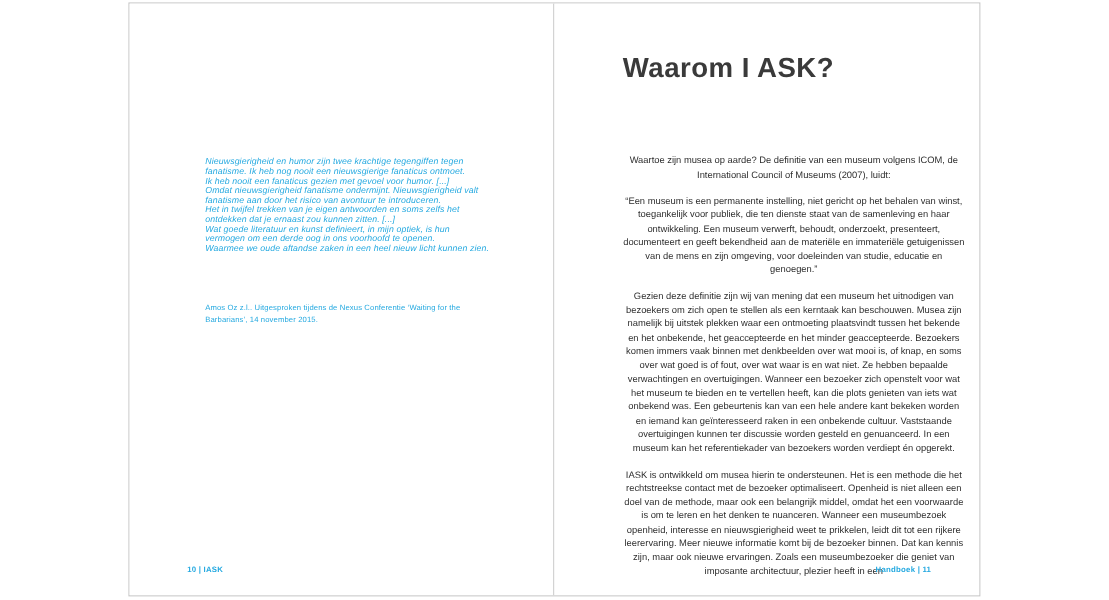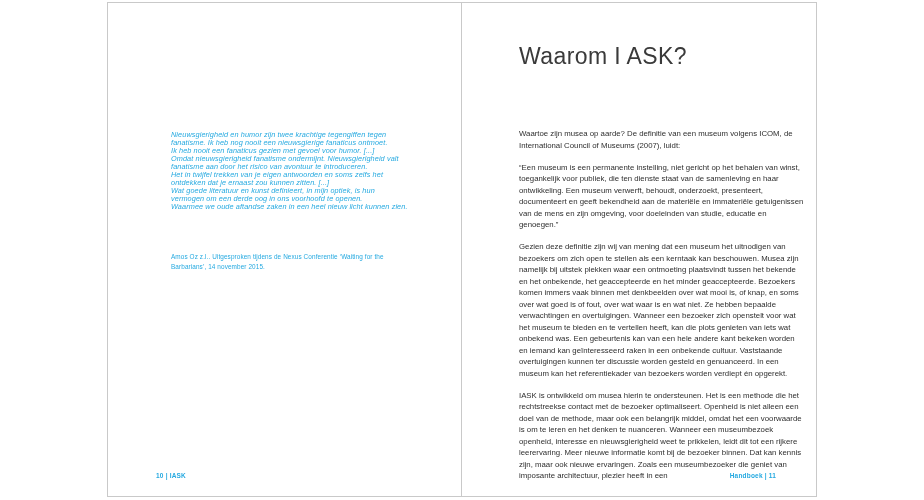--- a/index.html
+++ b/index.html
@@ -60,34 +60,34 @@
   }
   .page-footer.left-num { left: 48px; }
   .page-footer.right-num { right: 40px; }
 
   
   .chapter-title {
     position: absolute;
     left: 57px; top: 40px;
     margin: 0;
     font-size: 23px;
-    font-weight: 400;
+    font-weight: 700;
     color: #3a3a3a;
     letter-spacing: 0.4px;
   }
   .body-copy {
     position: absolute;
     left: 57px; top: 125px;
     width: 285px;
     color: #2e2e2e;
     font-size: 7.8px;
     line-height: 11.5px;
     text-align: left;
   }
-  .body-copy p { margin: 0 0 10.5px 0; }
+  .body-copy p { margin: 0 0 10.5px 0; text-align: center; }
 </style>
 </head>
 <body>
 
 <div class="viewer">
   <div class="spread">
 
     <section class="page left">
       <div class="quote">Nieuwsgierigheid en humor zijn twee krachtige tegengiffen tegen
 fanatisme. Ik heb nog nooit een nieuwsgierige fanaticus ontmoet.

